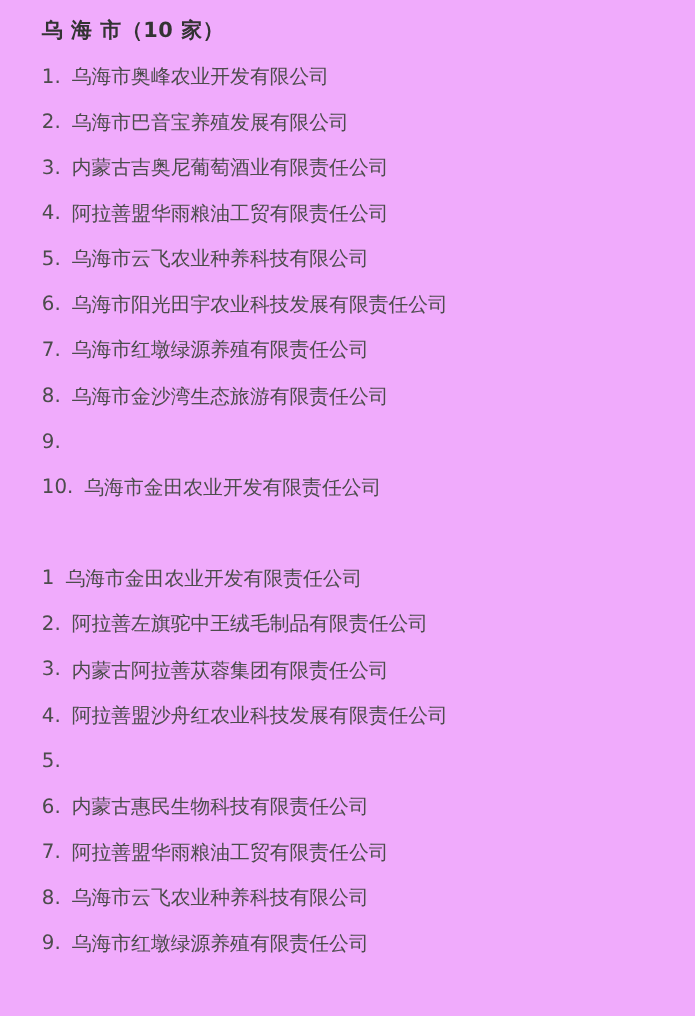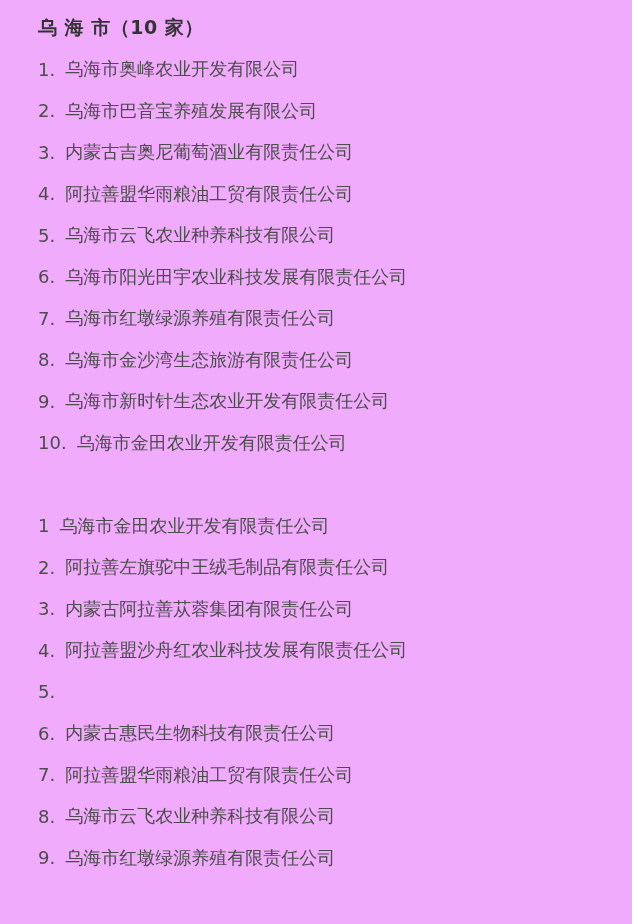--- a/index.html
+++ b/index.html
@@ -82,21 +82,20 @@
           <span class="name">乌海市红墩绿源养殖有限责任公司</span>
         </div>
 
         <div class="row">
           <span class="num">8.</span>
           <span class="name">乌海市金沙湾生态旅游有限责任公司</span>
         </div>
 
         <div class="row">
           <span class="num">9.</span>
-          <span class="name">乌海市新时针生态农业开发有限责任公司</span>
         </div>
 
         <div class="row">
           <span class="num">10.</span>
           <span class="name">乌海市金田农业开发有限责任公司</span>
         </div>
       </div>
   </section>
 
   <div class="section-gap"></div>

